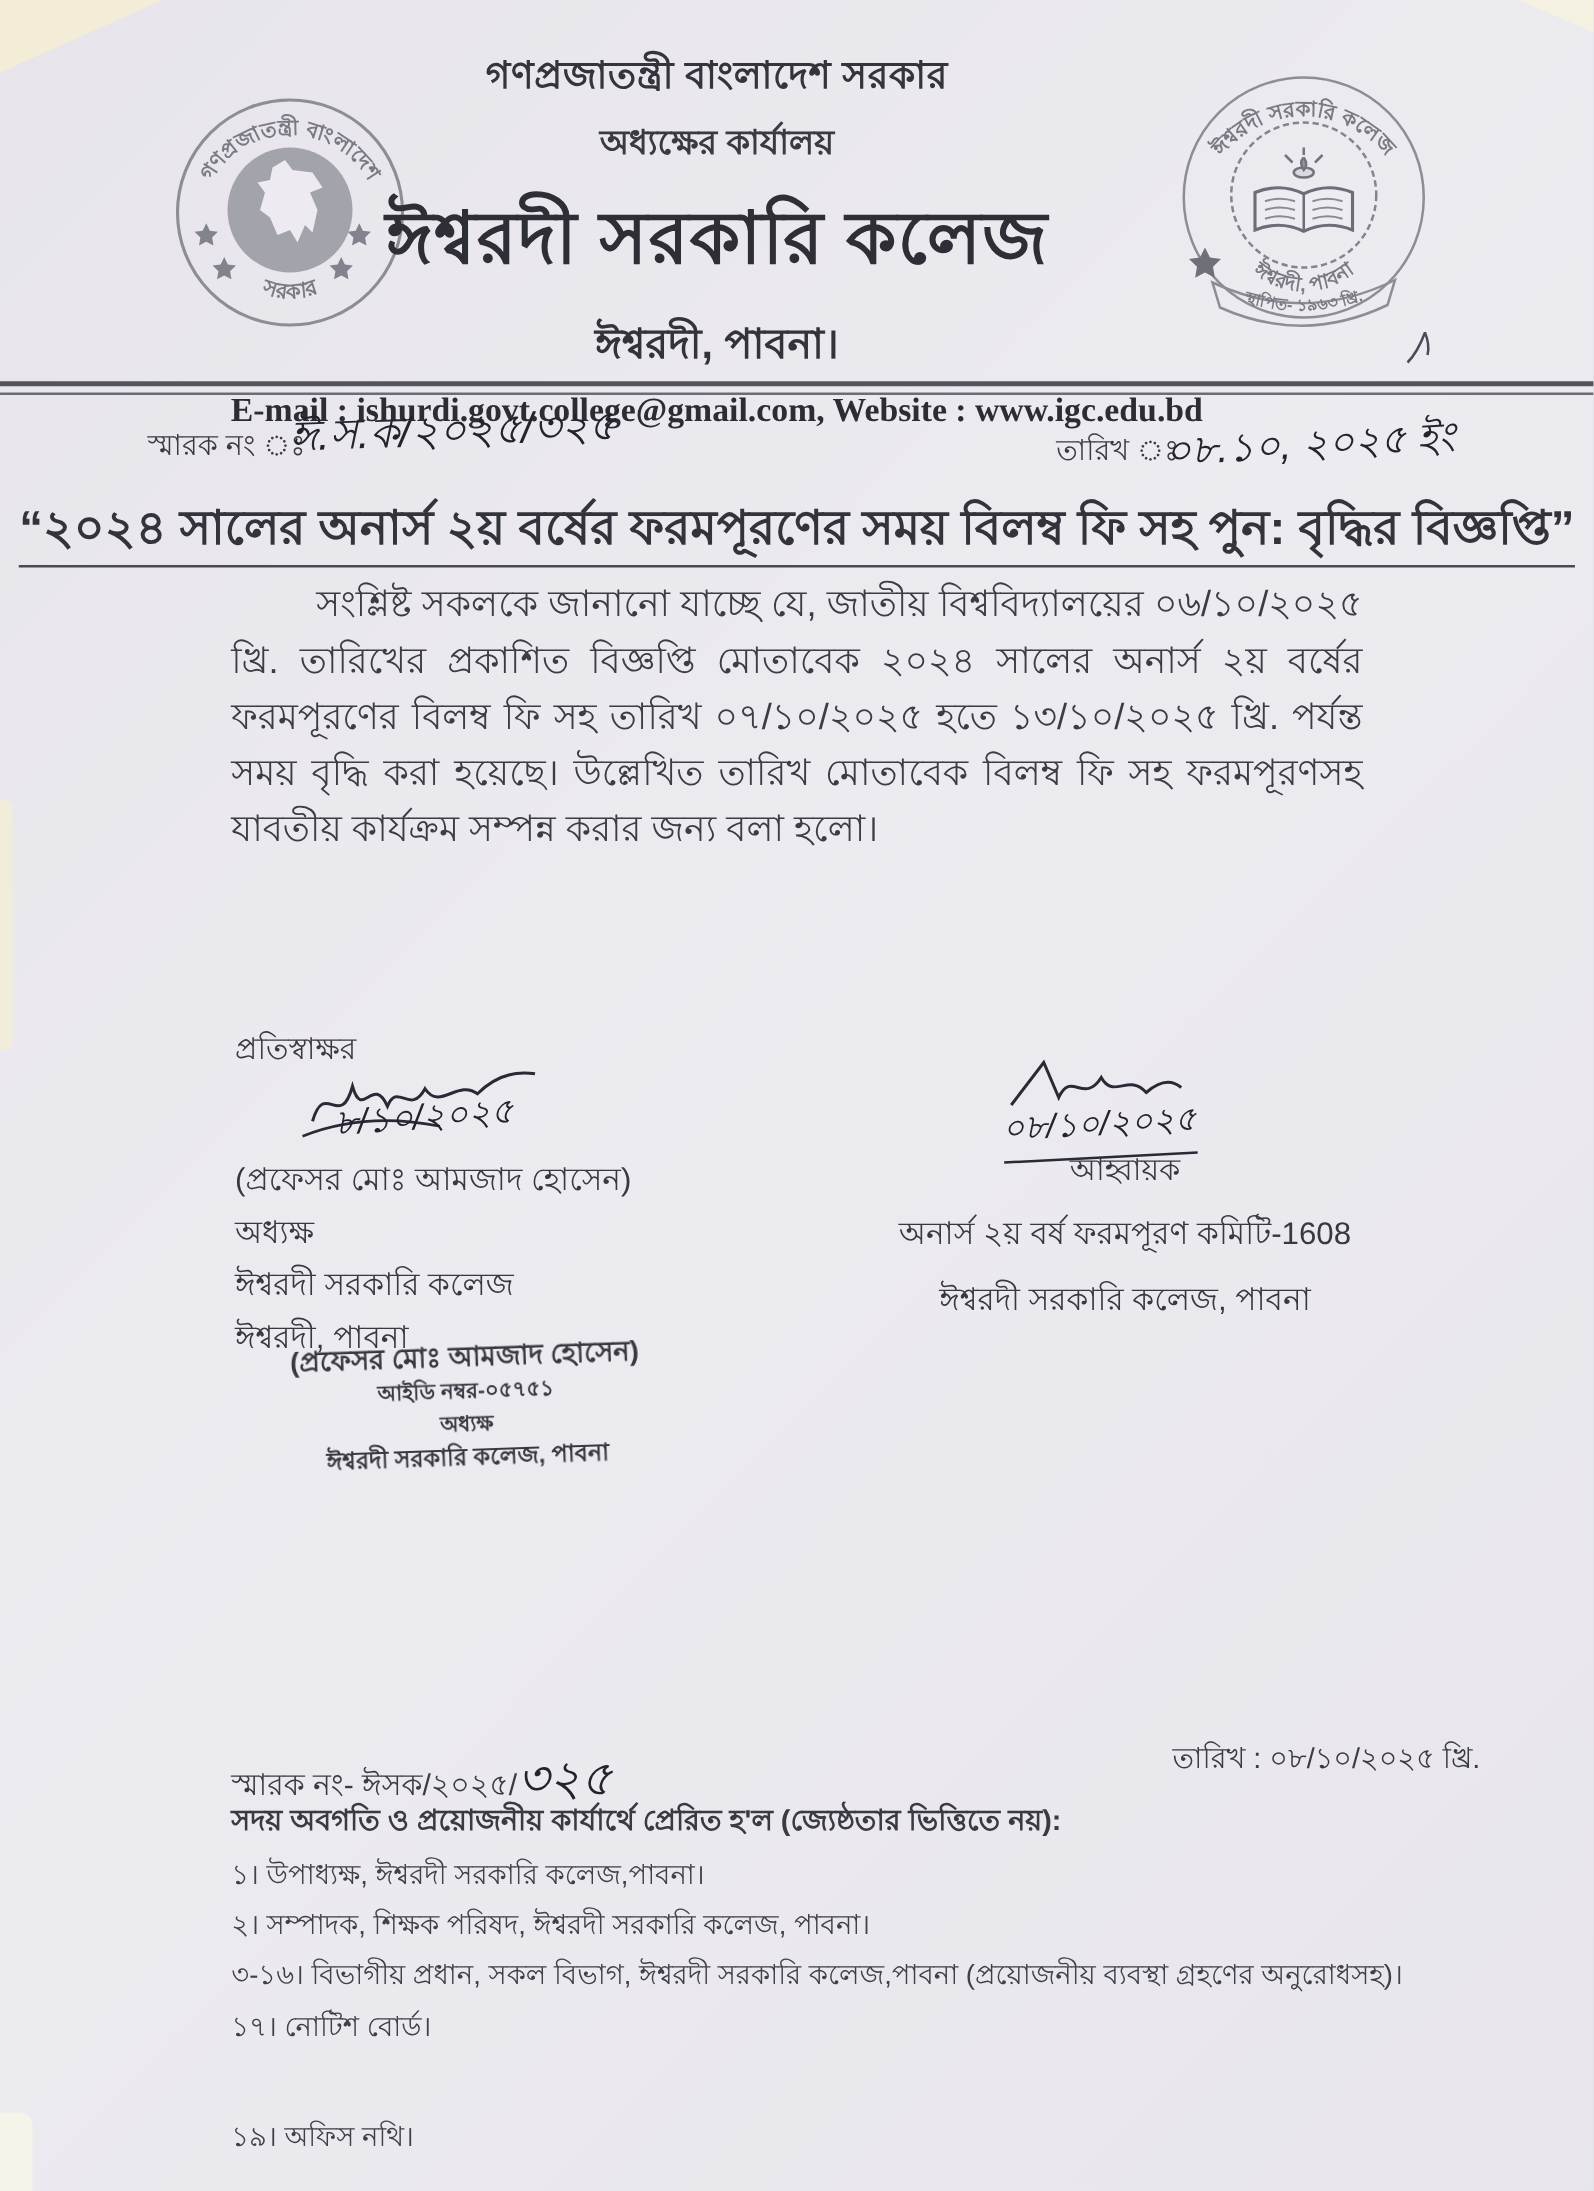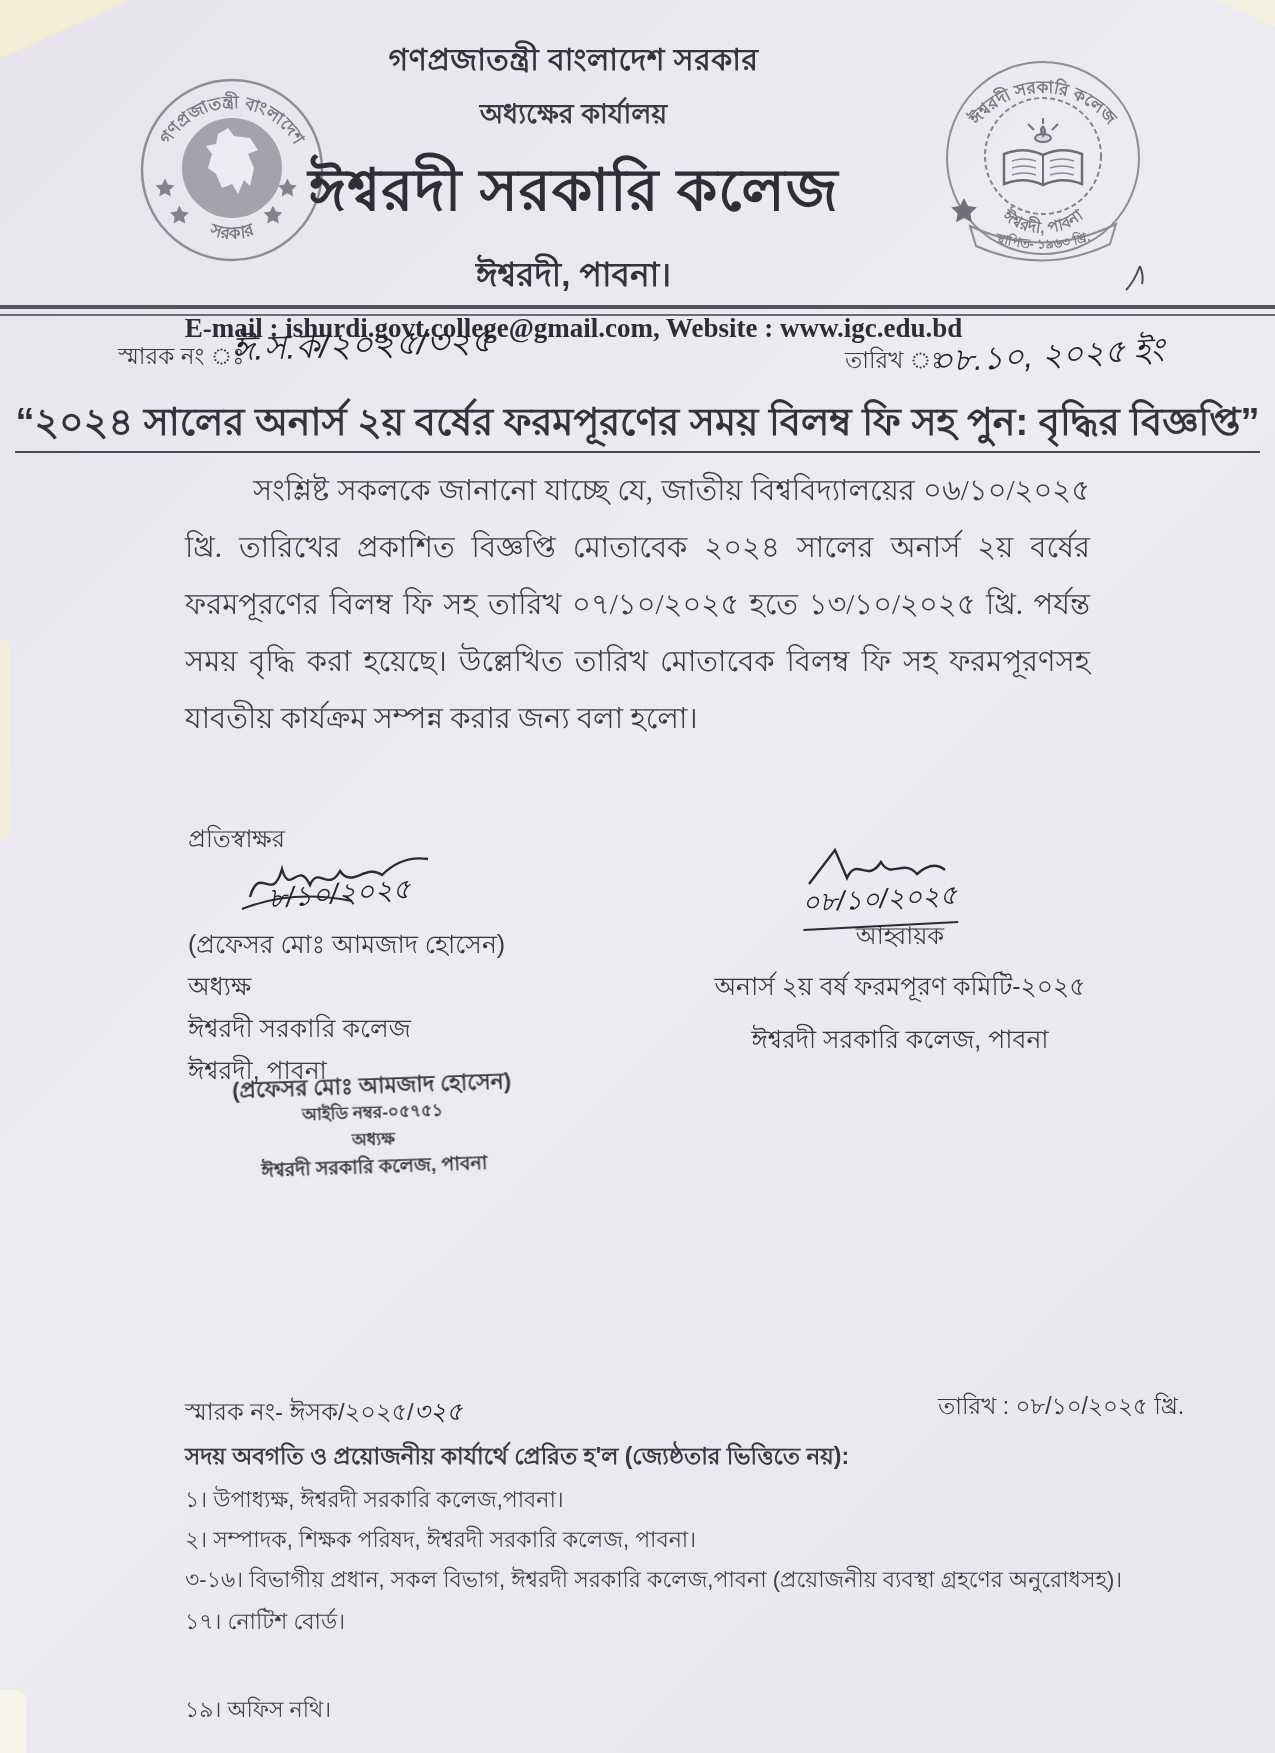--- a/index.html
+++ b/index.html
@@ -31,22 +31,22 @@
   .email{font-size:27px;font-weight:bold;color:#2c2c34;margin-top:8px;
     font-family:"Liberation Serif","DejaVu Serif",serif;}
   .rule{left:0;top:305px;width:1275px;height:5px;border-top:4px solid #54545e;border-bottom:2px solid #6c6c76;}
   
   .memo-label{font-size:23px;color:#3a3a43;}
   .hand{font-style:italic;color:#23232e;white-space:nowrap;}
   
   .title{left:0;top:392px;width:1275px;text-align:center;font-size:38px;font-weight:bold;color:#33333c;}
   .title span{border-bottom:2px solid #4a4a54;padding-bottom:8px;}
   
-  .body-text{left:185px;top:462px;width:905px;font-size:29px;line-height:57px;
-    text-align:justify;text-indent:68px;color:#3c3c45;font-family:Liberation Serif, serif;}
+  .body-text{left:185px;top:462px;width:905px;font-size:29px;line-height:45px;
+    text-align:justify;text-indent:68px;color:#3c3c45;}
   
   .countersign-label{left:188px;top:820px;font-size:24px;color:#3a3a43;}
   .left-block{left:188px;top:923px;font-size:25px;color:#383841;line-height:42px;}
   .stamp{left:158px;top:1072px;width:430px;text-align:center;color:#20202a;
     transform:rotate(-2deg);filter:blur(.6px);opacity:.88;line-height:27px;}
   .stamp .s1{font-size:22px;font-weight:bold;}
   .stamp .s2,.stamp .s3{font-size:17px;font-weight:bold;}
   .stamp .s4{font-size:19px;font-weight:bold;}
   .right-block{left:700px;top:917px;width:400px;text-align:center;color:#383841;}
   .right-block .r1{font-size:24px;}
@@ -175,26 +175,26 @@
     <div class="s4">ঈশ্বরদী সরকারি কলেজ, পাবনা</div>
   </div>
 
   <svg class="abs" style="left:795px;top:840px;" width="200" height="62">
     <path d="M 14 44 L 40 10 L 52 38 C 62 16 72 44 86 22 C 96 40 108 18 122 34 Q 138 20 150 30" stroke="#2a2a36" stroke-width="2.4" fill="none"></path>
   </svg>
   <div class="abs hand" style="left:802px;top:878px;font-size:27px;transform:rotate(-3deg);border-bottom:2px solid #2a2a36;padding-bottom:2px;">০৮/১০/২০২৫</div>
 
   <div class="abs right-block">
     <div class="r1">আহ্বায়ক</div>
-    <div class="r2">অনার্স ২য় বর্ষ ফরমপূরণ কমিটি-২০২৫</div>
+    <div class="r2">অনার্স ২য় বর্ষ ফরমপূরণ কমিটি-1608</div>
     <div class="r3">ঈশ্বরদী সরকারি কলেজ, পাবনা</div>
   </div>
 
   <div class="abs memo2-left">
-    <span>স্মারক নং- ঈসক/২০২৫/</span><span class="hand" style="font-size:25px;">৩২৫</span>
+    <span>স্মারক নং- ঈসক/২০২৫/</span><span class="hand" style="font-size:39px;">৩২৫</span>
   </div>
   <div class="abs memo2-date">তারিখ : ০৮/১০/২০২৫ খ্রি.</div>
 
   <div class="abs dist-head">সদয় অবগতি ও প্রয়োজনীয় কার্যার্থে প্রেরিত হ'ল (জ্যেষ্ঠতার ভিত্তিতে নয়):</div>
   <div class="abs dist-item" style="top:1482px;">১। উপাধ্যক্ষ, ঈশ্বরদী সরকারি কলেজ,পাবনা।</div>
   <div class="abs dist-item" style="top:1522px;">২। সম্পাদক, শিক্ষক পরিষদ, ঈশ্বরদী সরকারি কলেজ, পাবনা।</div>
   <div class="abs dist-item" style="top:1562px;">৩-১৬। বিভাগীয় প্রধান, সকল বিভাগ, ঈশ্বরদী সরকারি কলেজ,পাবনা (প্রয়োজনীয় ব্যবস্থা গ্রহণের অনুরোধসহ)।</div>
   <div class="abs dist-item" style="top:1604px;">১৭। নোটিশ বোর্ড।</div>
   <div class="abs dist-item" style="top:1692px;">১৯। অফিস নথি।</div>
 

